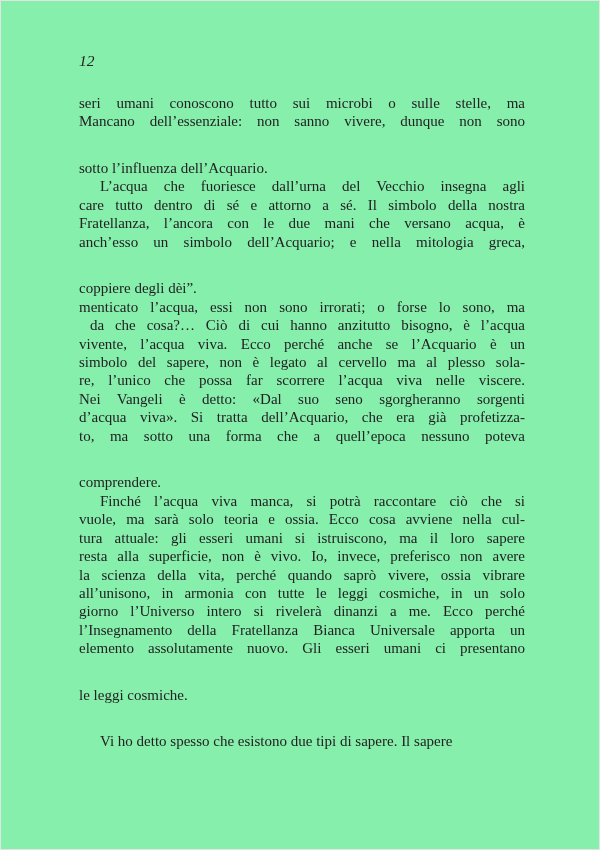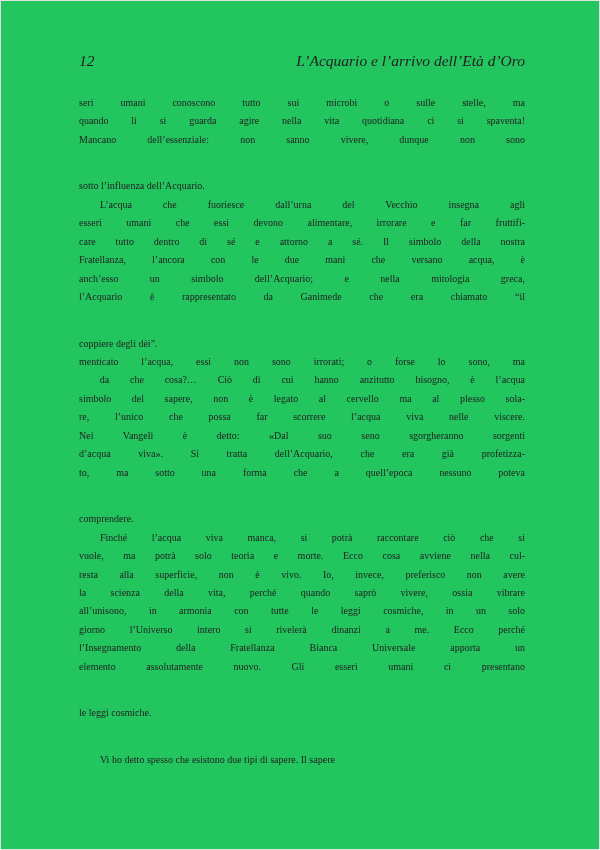--- a/index.html
+++ b/index.html
@@ -1,21 +1,21 @@
 <!DOCTYPE html>
 <html><head>
 <meta charset="utf-8">
 <style>
   html, body { margin: 0; padding: 0; background: #ffffff; }
   .page {
     position: relative;
     width: 600px;
     height: 850px;
     box-sizing: border-box;
-    background: #22c55e;
+    background: #86efac;
     border: 1px solid #e3e3e3;
     font-family: "Liberation Serif", "DejaVu Serif", serif;
     color: #222222;
     overflow: hidden;
   }
   .header {
     position: absolute;
     left: 78px;
     top: 51px;
     width: 446px;
@@ -24,69 +24,67 @@
     align-items: baseline;
     font-style: italic;
     font-size: 15.5px;
     line-height: 18px;
   }
   .text-block {
     position: absolute;
     left: 78px;
     top: 93px;
     width: 446px;
-    font-size: 10px;
+    font-size: 15px;
   }
   .para { margin: 0; padding: 0; }
   .tline {
     line-height: 18.45px;
     text-align: justify;
     text-align-last: justify;
     text-justify: inter-word;
   }
   .tline.last { text-align-last: left; margin-top: 28px; }
   .tline.indent { text-indent: 21px; font-family: Liberation Serif, serif; }
 </style>
 </head>
 <body>
 
 <div class="page">
   <div class="header">
     <span class="pagenum">12</span>
-    <span class="running-title">L’Acquario e l’arrivo dell’Età d’Oro</span>
   </div>
   <div class="text-block">
       <div class="para">
         <div class="tline">seri umani conoscono tutto sui microbi o sulle stelle, ma</div>
-        <div class="tline">quando li si guarda agire nella vita quotidiana ci si spaventa!</div>
         <div class="tline">Mancano dell’essenziale: non sanno vivere, dunque non sono</div>
         <div class="tline last">sotto l’influenza dell’Acquario.</div>
       </div>
       <div class="para">
         <div class="tline indent">L’acqua che fuoriesce dall’urna del Vecchio insegna agli</div>
-        <div class="tline">esseri umani che essi devono alimentare, irrorare e far fruttifi-</div>
         <div class="tline">care tutto dentro di sé e attorno a sé. Il simbolo della nostra</div>
         <div class="tline">Fratellanza, l’ancora con le due mani che versano acqua, è</div>
         <div class="tline">anch’esso un simbolo dell’Acquario; e nella mitologia greca,</div>
-        <div class="tline">l’Acquario è rappresentato da Ganimede che era chiamato “il</div>
         <div class="tline last">coppiere degli dèi”.</div>
       </div>
       <div class="para">
         <div class="tline">menticato l’acqua, essi non sono irrorati; o forse lo sono, ma</div>
         <div class="tline">&nbsp;da che cosa?… Ciò di cui hanno anzitutto bisogno, è l’acqua</div>
+        <div class="tline">vivente, l’acqua viva. Ecco perché anche se l’Acquario è un</div>
         <div class="tline">simbolo del sapere, non è legato al cervello ma al plesso sola-</div>
         <div class="tline">re, l’unico che possa far scorrere l’acqua viva nelle viscere.</div>
         <div class="tline">Nei Vangeli è detto: «Dal suo seno sgorgheranno sorgenti</div>
         <div class="tline">d’acqua viva». Si tratta dell’Acquario, che era già profetizza-</div>
         <div class="tline">to, ma sotto una forma che a quell’epoca nessuno poteva</div>
         <div class="tline last">comprendere.</div>
       </div>
       <div class="para">
         <div class="tline indent">Finché l’acqua viva manca, si potrà raccontare ciò che si</div>
-        <div class="tline">vuole, ma potrà solo teoria e morte. Ecco cosa avviene nella cul-</div>
+        <div class="tline">vuole, ma sarà solo teoria e ossia. Ecco cosa avviene nella cul-</div>
+        <div class="tline">tura attuale: gli esseri umani si istruiscono, ma il loro sapere</div>
         <div class="tline">resta alla superficie, non è vivo. Io, invece, preferisco non avere</div>
         <div class="tline">la scienza della vita, perché quando saprò vivere, ossia vibrare</div>
         <div class="tline">all’unisono, in armonia con tutte le leggi cosmiche, in un solo</div>
         <div class="tline">giorno l’Universo intero si rivelerà dinanzi a me. Ecco perché</div>
         <div class="tline">l’Insegnamento della Fratellanza Bianca Universale apporta un</div>
         <div class="tline">elemento assolutamente nuovo. Gli esseri umani ci presentano</div>
         <div class="tline last">le leggi cosmiche.</div>
       </div>
       <div class="para">
         <div class="tline indent last">Vi ho detto spesso che esistono due tipi di sapere. Il sapere</div>

